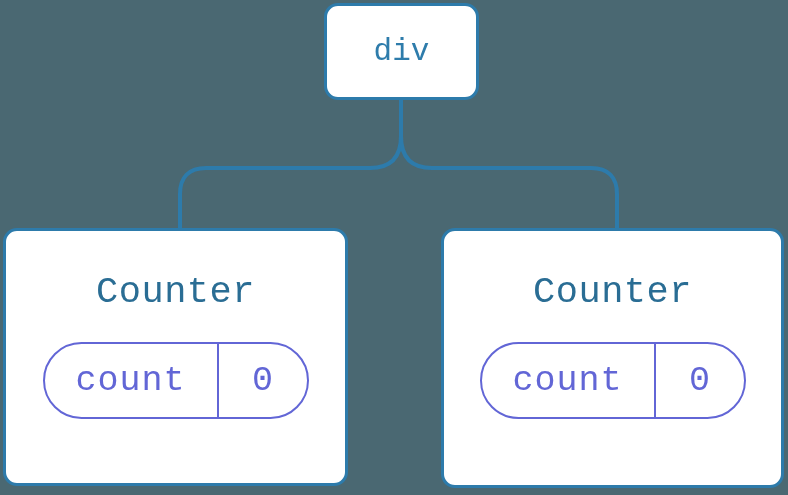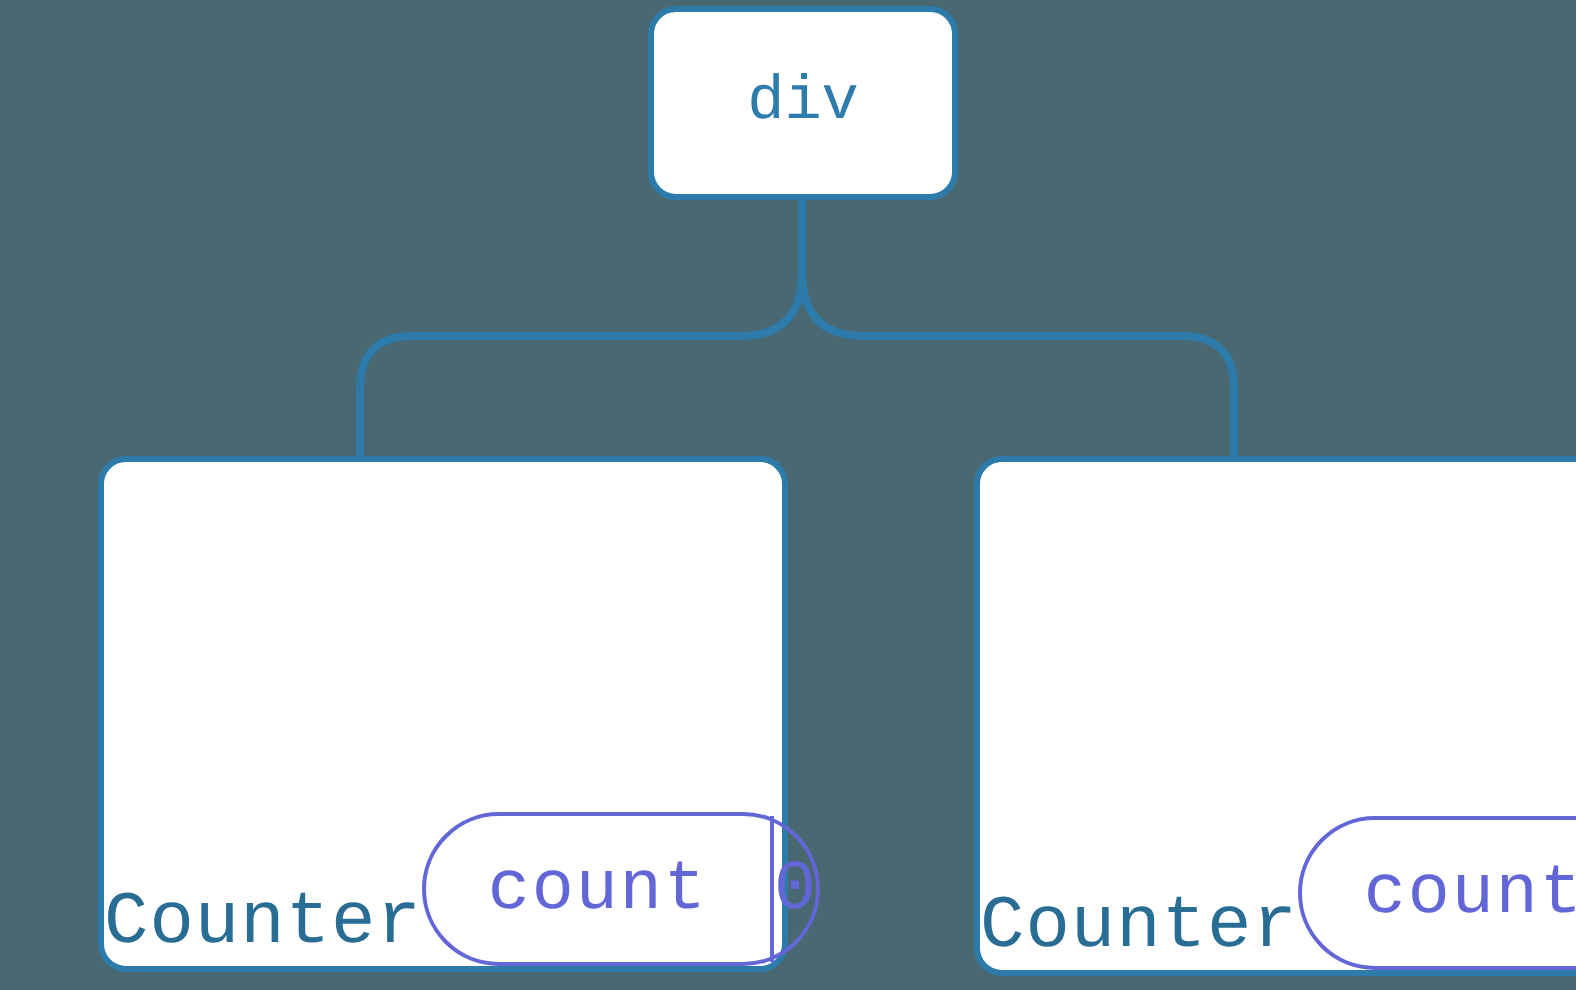--- a/index.html
+++ b/index.html
@@ -34,21 +34,21 @@
     font-size: 31px;
     color: var(--root-text, #2e7cab);
   }
   .card {
     position: absolute;
     top: 228px;
     box-sizing: border-box;
     background: var(--node-fill, #ffffff);
     border: 3px solid var(--line, #2d7bab);
     border-radius: 14px;
-    display: flex; flex-direction: row; align-items: flex-end; margin-left: 46px;
+    display: flex; flex-direction: column; align-items: center;
   }
   .card.left  { left: 3px;   width: 345px; height: 258px; }
   .card.right { left: 441px; width: 343px; height: 260px; }
   .card-title {
     margin-top: 40px;
     font-size: 37px;
     font-weight: 500;
     letter-spacing: 0.5px;
     color: var(--component-title, #2a6d94);
   }

